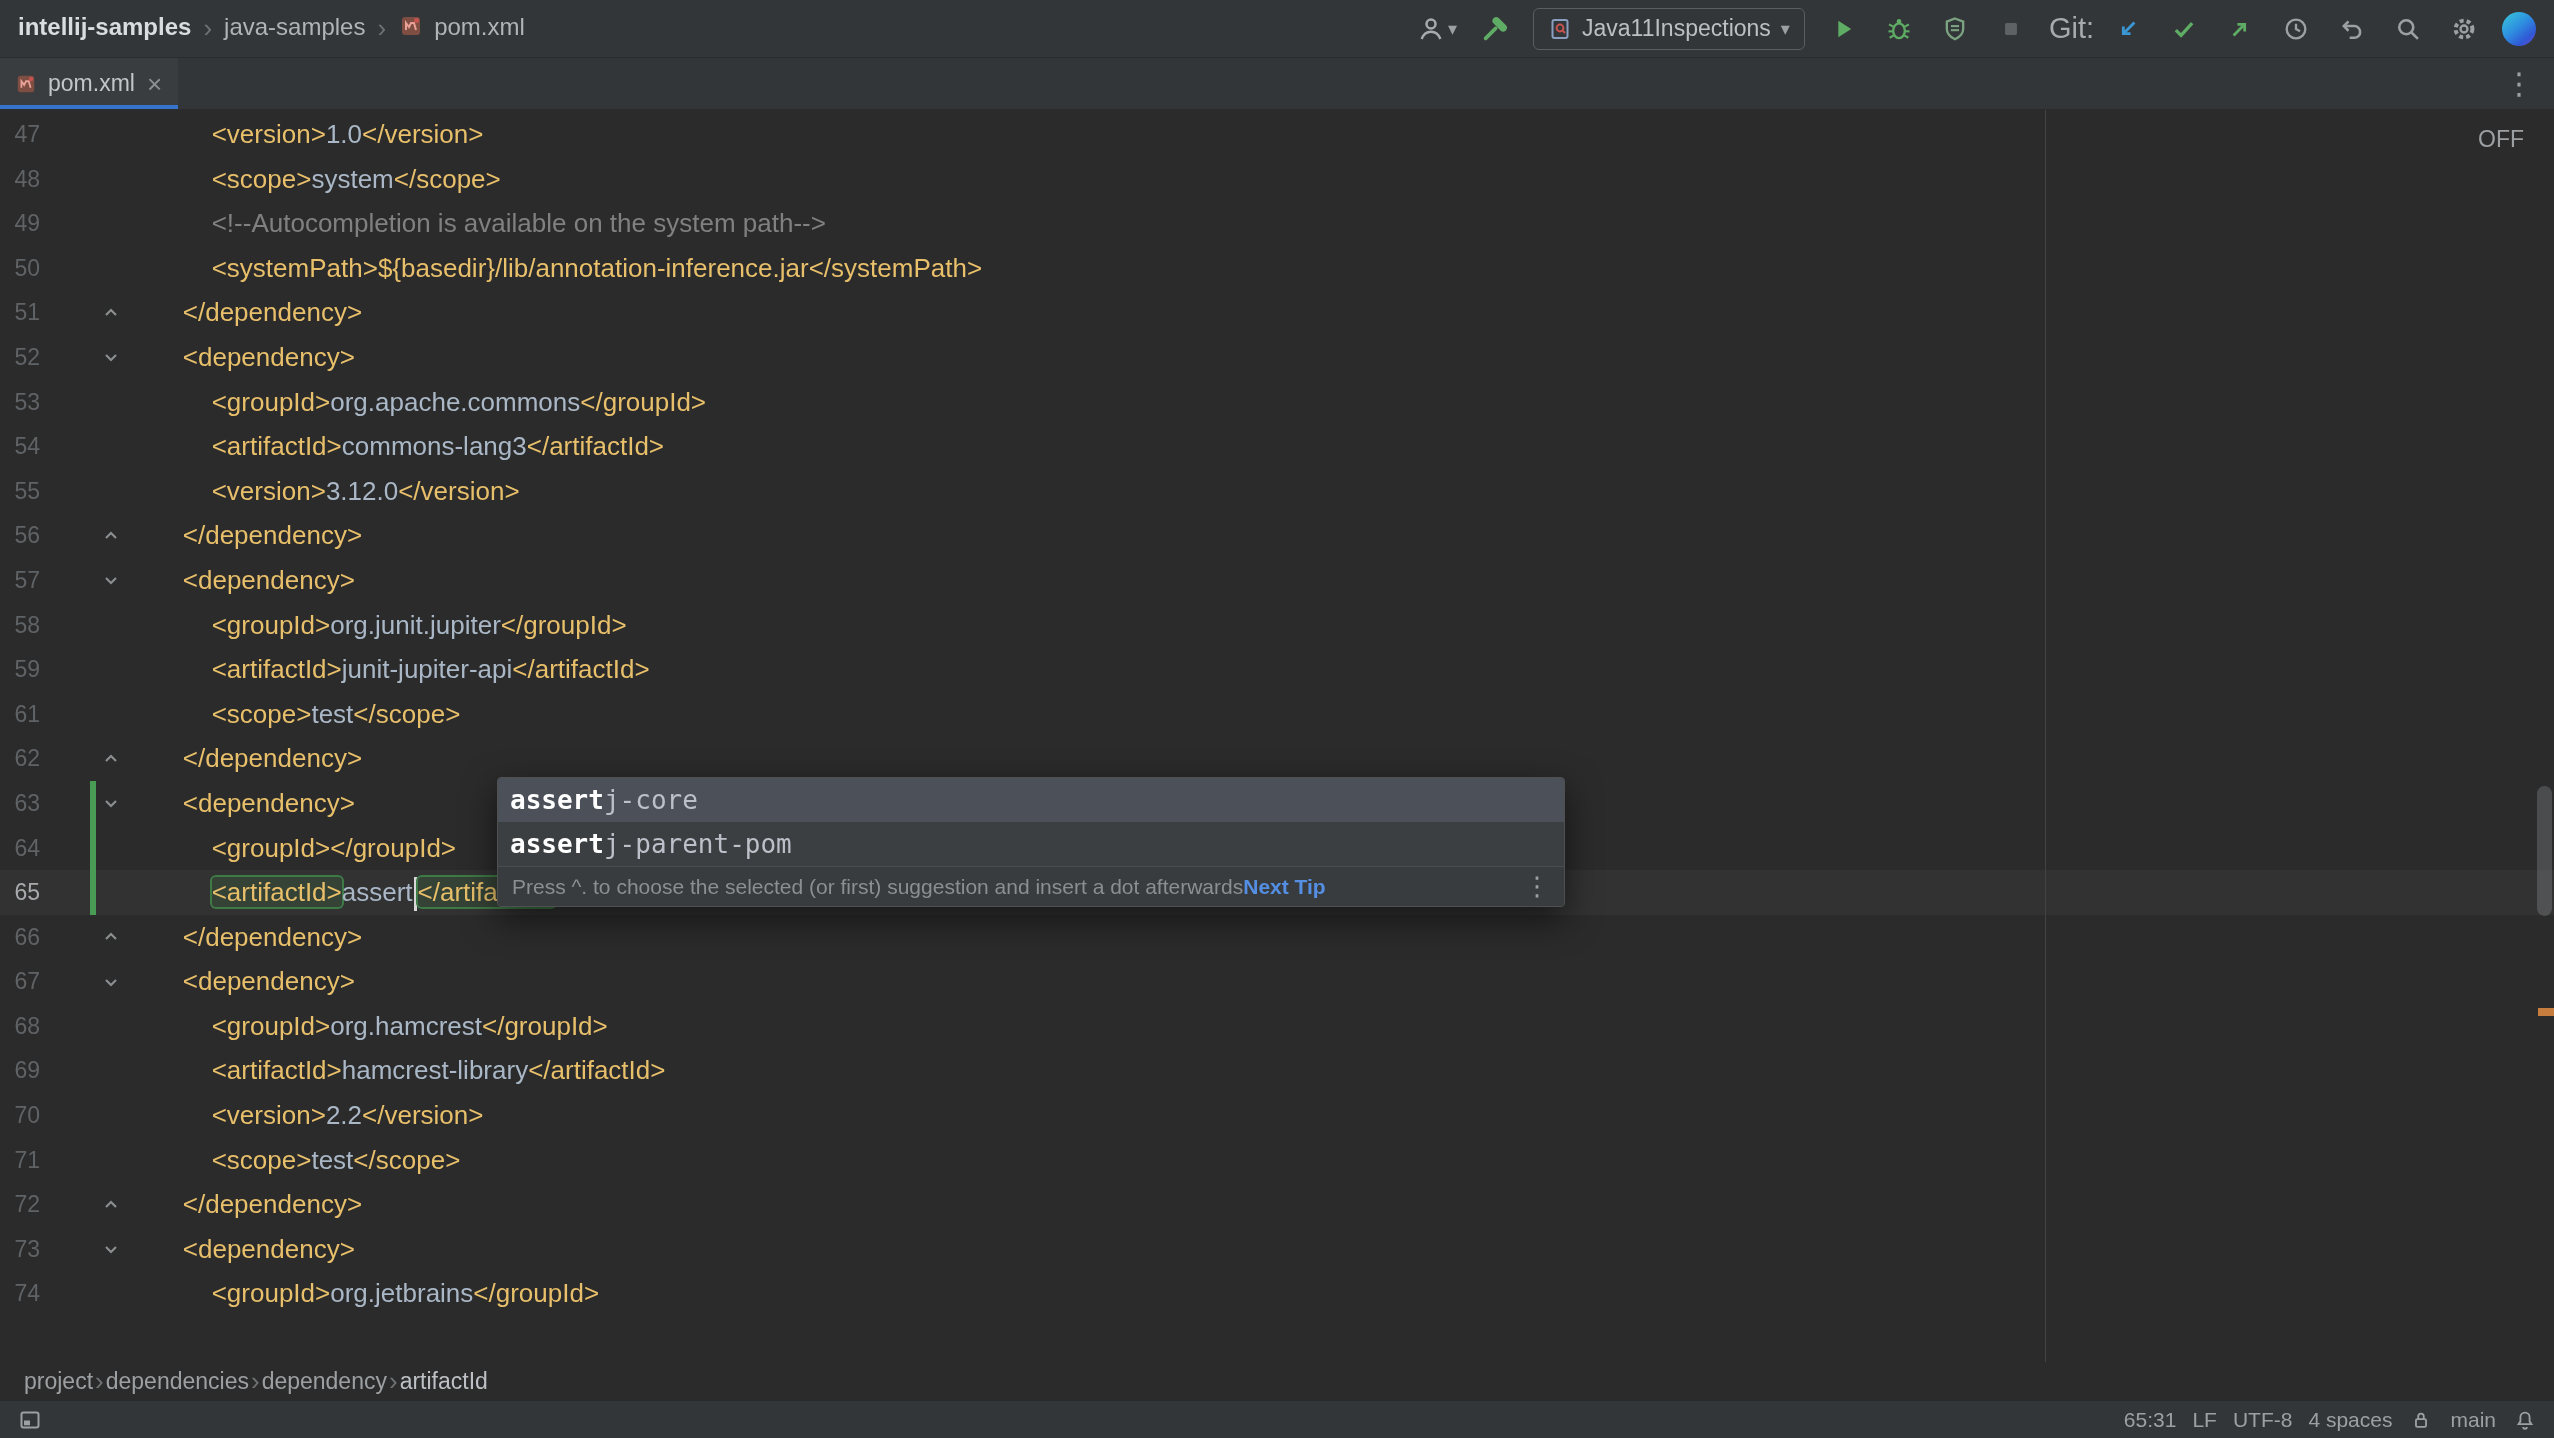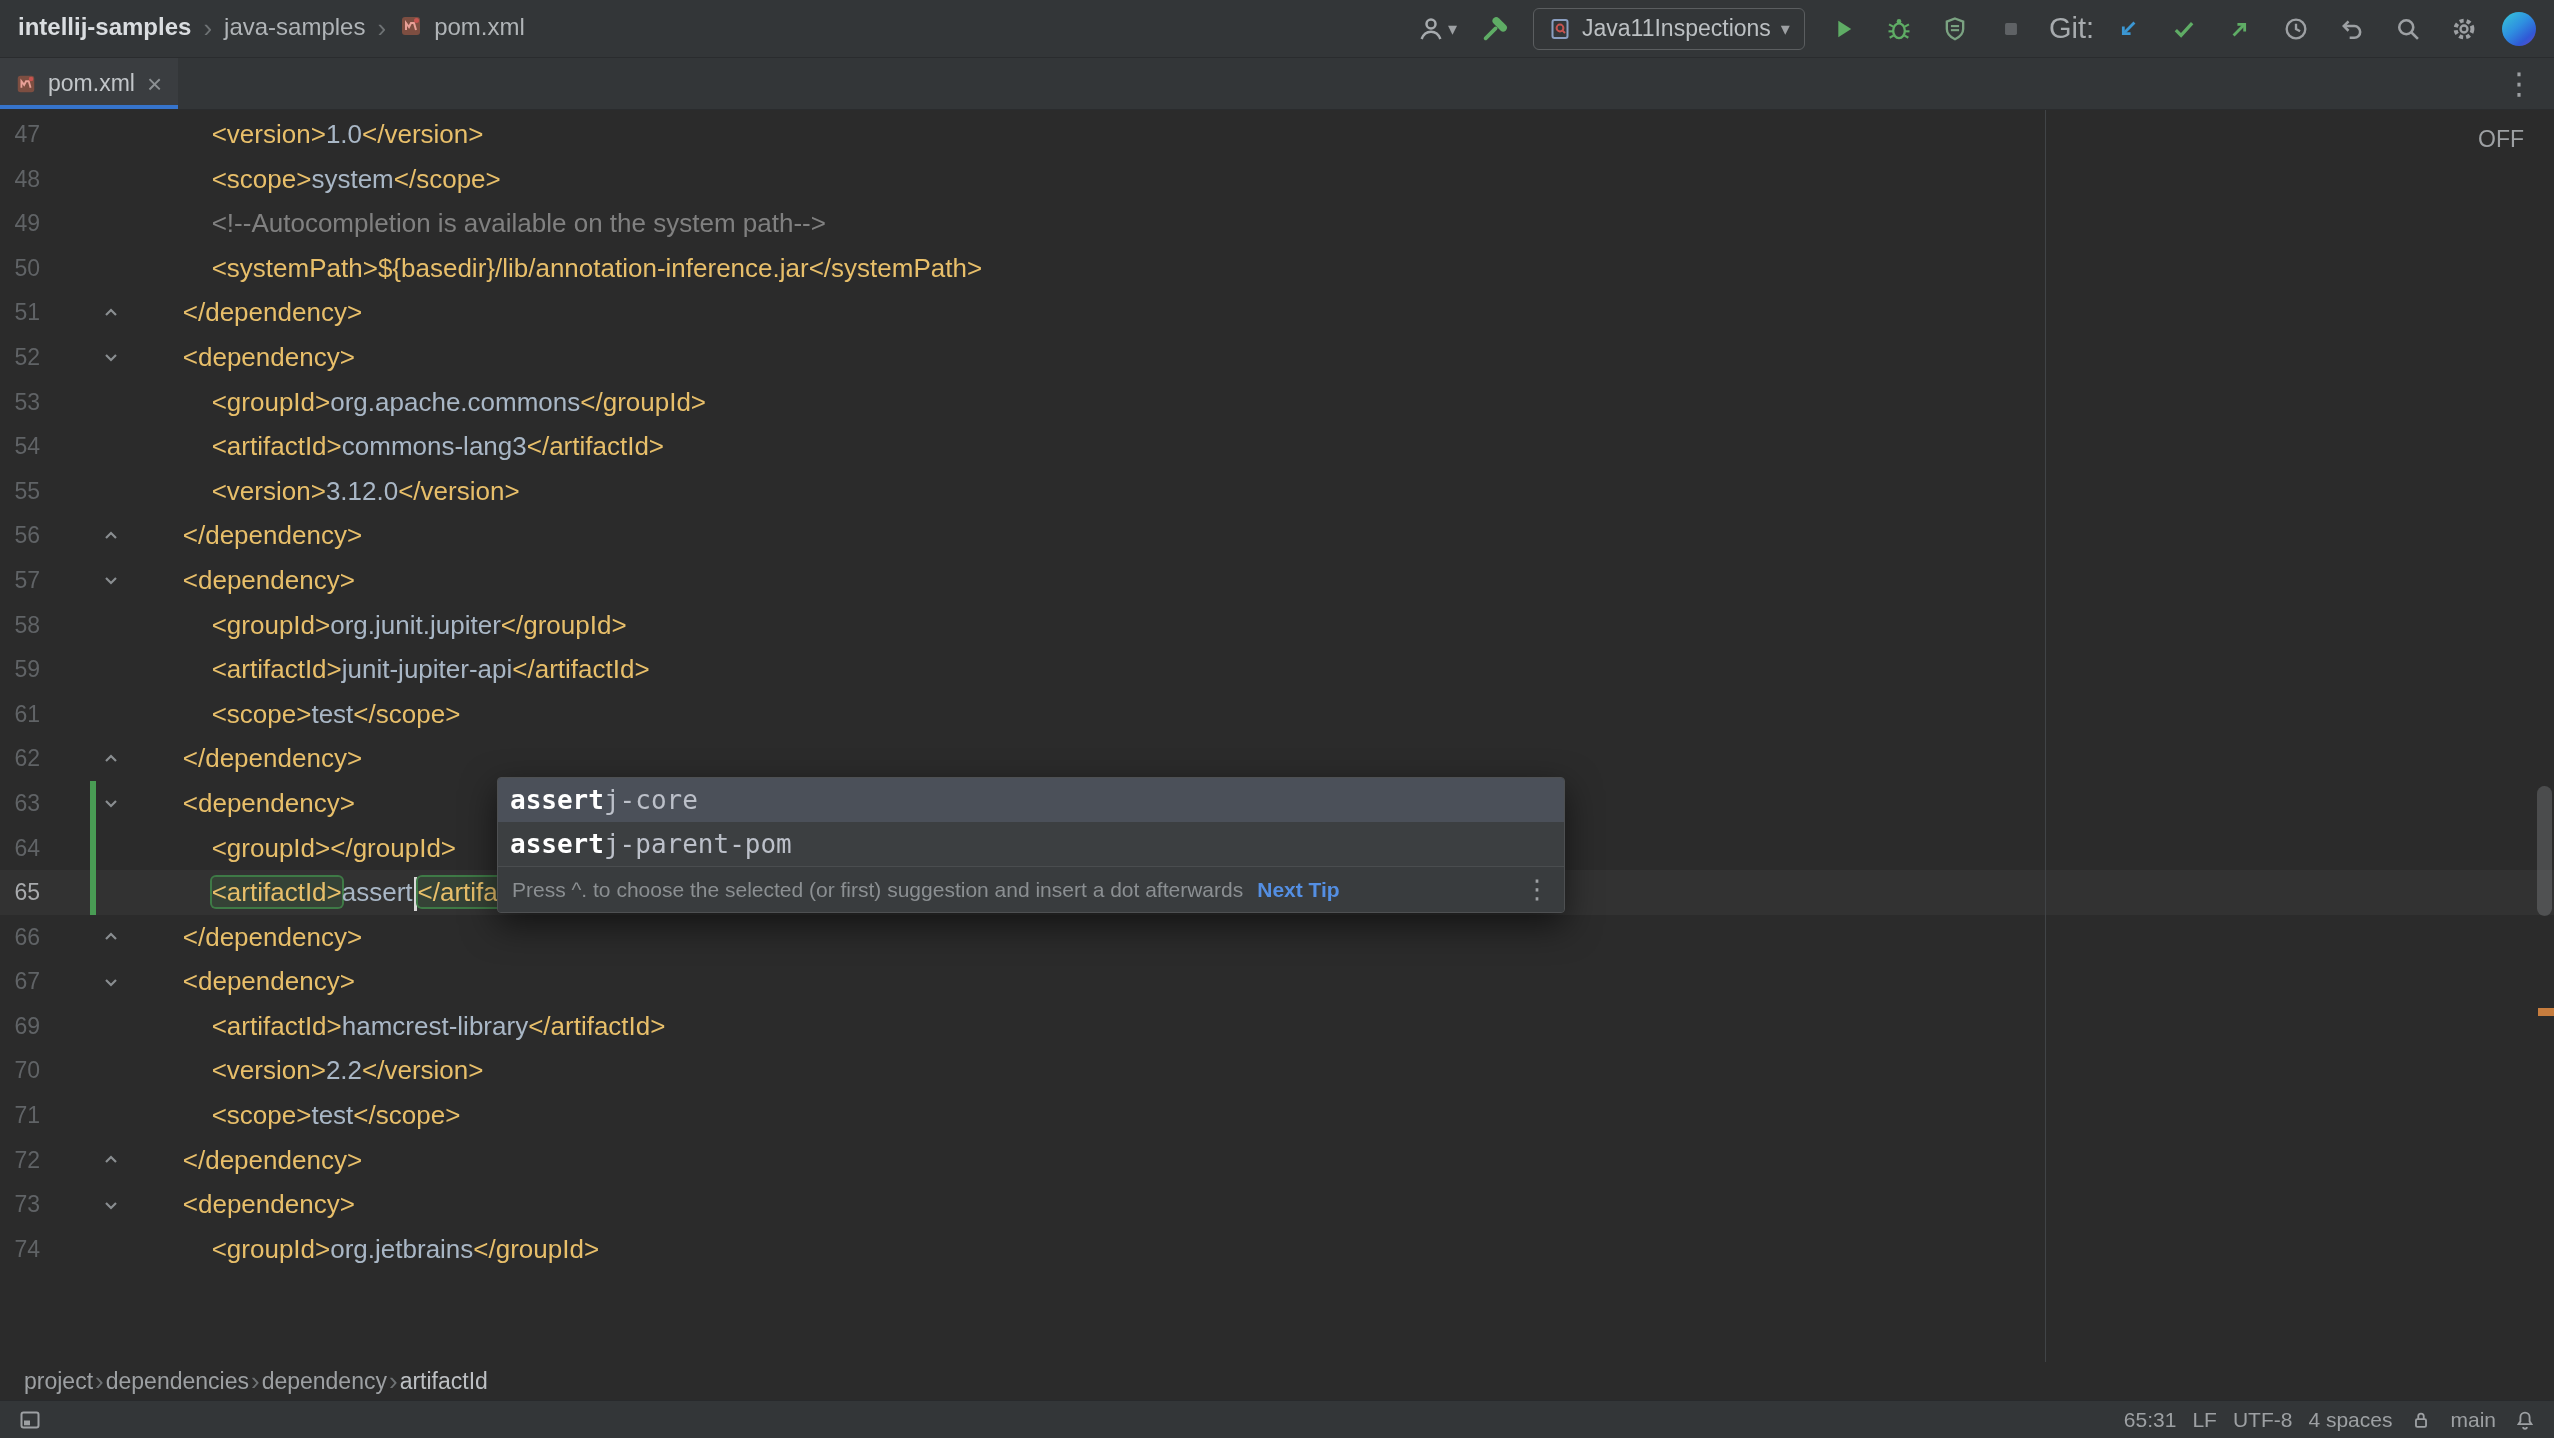--- a/index.html
+++ b/index.html
@@ -92,22 +92,22 @@
     background:var(--popup-bg,#3c3f41); border:1px solid #4e5052; border-radius:4px;
     box-shadow:0 12px 34px rgba(0,0,0,0.55); overflow:hidden;
   }
   .pitem {
     height:44px; display:flex; align-items:center; padding:0 12px;
     font-family:"DejaVu Sans Mono", monospace; font-size:26px; color:#bcc0c9;
   }
   .pitem.selected { background:var(--popup-selected,#4b5059); }
   .pprefix { color:#ffffff; font-weight:bold; }
   .pfoot {
-    height:46px; background:#393c3e; border-top:1px solid #4a4d4f;
-    display:flex; align-items:center; gap:14px; padding:0 14px;
+    height:40px; background:#393c3e; border-top:1px solid #4a4d4f;
+    display:flex; align-items:center; padding:0 14px;
     font-size:21px; color:#8b8f92;
   }
   .plink { color:var(--link,#548fe3); font-weight:600; }
   .pdots { margin-left:auto; color:#9da0a3; font-size:26px; }
 
   
   .crumbs {
     height:38px; flex:none; background:var(--editor-bg,#2b2b2b);
     display:flex; align-items:center; padding:0 24px;
     font-size:23px; color:#9da0a3;
@@ -296,20 +296,21 @@
               <path d="M6 9l5 5 5-5" fill="none" stroke="#8a8e91" stroke-width="2.2"></path>
             </svg></span><span class="code"><span class="txt">        </span><span class="tag">&lt;dependency&gt;</span></span></div>
         <div class="line"><span class="ln">64</span><span class="chgcol"><span class="chg"></span></span><span class="foldcol"></span><span class="code"><span class="txt">            </span><span class="tag">&lt;groupId&gt;</span><span class="tag">&lt;/groupId&gt;</span></span></div>
         <div class="line current"><span class="ln">65</span><span class="chgcol"><span class="chg"></span></span><span class="foldcol"></span><span class="code"><span class="txt">            </span><span class="tag boxed">&lt;artifactId&gt;</span><span class="txt">assert</span><span class="caret"></span><span class="tag boxed">&lt;/artifactId&gt;</span></span></div>
         <div class="line"><span class="ln">66</span><span class="chgcol"></span><span class="foldcol"><svg width="22" height="22" viewBox="0 0 22 22">
               <path d="M6 13l5-5 5 5" fill="none" stroke="#8a8e91" stroke-width="2.2"></path>
             </svg></span><span class="code"><span class="txt">        </span><span class="tag">&lt;/dependency&gt;</span></span></div>
         <div class="line"><span class="ln">67</span><span class="chgcol"></span><span class="foldcol"><svg width="22" height="22" viewBox="0 0 22 22">
               <path d="M6 9l5 5 5-5" fill="none" stroke="#8a8e91" stroke-width="2.2"></path>
             </svg></span><span class="code"><span class="txt">        </span><span class="tag">&lt;dependency&gt;</span></span></div>
+        <div class="line"><span class="ln">68</span><span class="chgcol"></span><span class="foldcol"></span><span class="code"><span class="txt">            </span><span class="tag">&lt;groupId&gt;</span><span class="txt">org.hamcrest</span><span class="tag">&lt;/groupId&gt;</span></span></div>
         <div class="line"><span class="ln">69</span><span class="chgcol"></span><span class="foldcol"></span><span class="code"><span class="txt">            </span><span class="tag">&lt;artifactId&gt;</span><span class="txt">hamcrest-library</span><span class="tag">&lt;/artifactId&gt;</span></span></div>
         <div class="line"><span class="ln">70</span><span class="chgcol"></span><span class="foldcol"></span><span class="code"><span class="txt">            </span><span class="tag">&lt;version&gt;</span><span class="txt">2.2</span><span class="tag">&lt;/version&gt;</span></span></div>
         <div class="line"><span class="ln">71</span><span class="chgcol"></span><span class="foldcol"></span><span class="code"><span class="txt">            </span><span class="tag">&lt;scope&gt;</span><span class="txt">test</span><span class="tag">&lt;/scope&gt;</span></span></div>
         <div class="line"><span class="ln">72</span><span class="chgcol"></span><span class="foldcol"><svg width="22" height="22" viewBox="0 0 22 22">
               <path d="M6 13l5-5 5 5" fill="none" stroke="#8a8e91" stroke-width="2.2"></path>
             </svg></span><span class="code"><span class="txt">        </span><span class="tag">&lt;/dependency&gt;</span></span></div>
         <div class="line"><span class="ln">73</span><span class="chgcol"></span><span class="foldcol"><svg width="22" height="22" viewBox="0 0 22 22">
               <path d="M6 9l5 5 5-5" fill="none" stroke="#8a8e91" stroke-width="2.2"></path>
             </svg></span><span class="code"><span class="txt">        </span><span class="tag">&lt;dependency&gt;</span></span></div>
         <div class="line"><span class="ln">74</span><span class="chgcol"></span><span class="foldcol"></span><span class="code"><span class="txt">            </span><span class="tag">&lt;groupId&gt;</span><span class="txt">org.jetbrains</span><span class="tag">&lt;/groupId&gt;</span></span></div>

